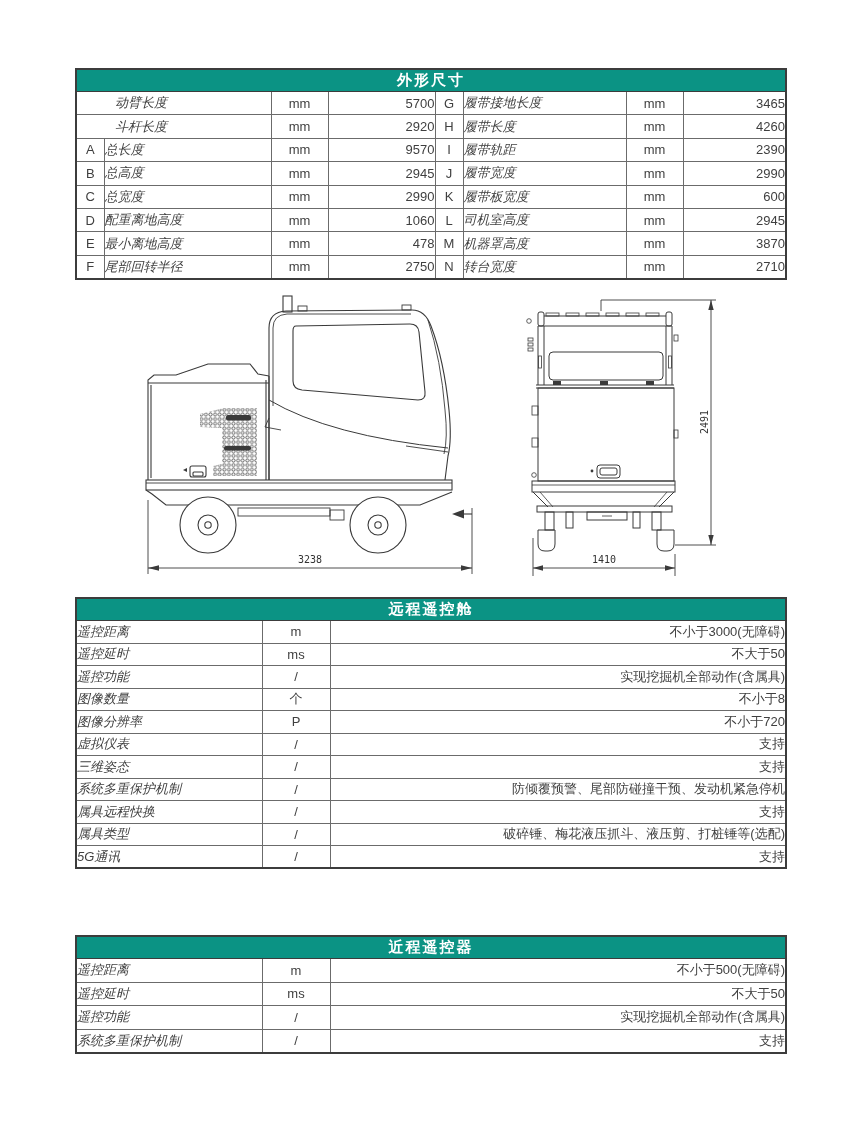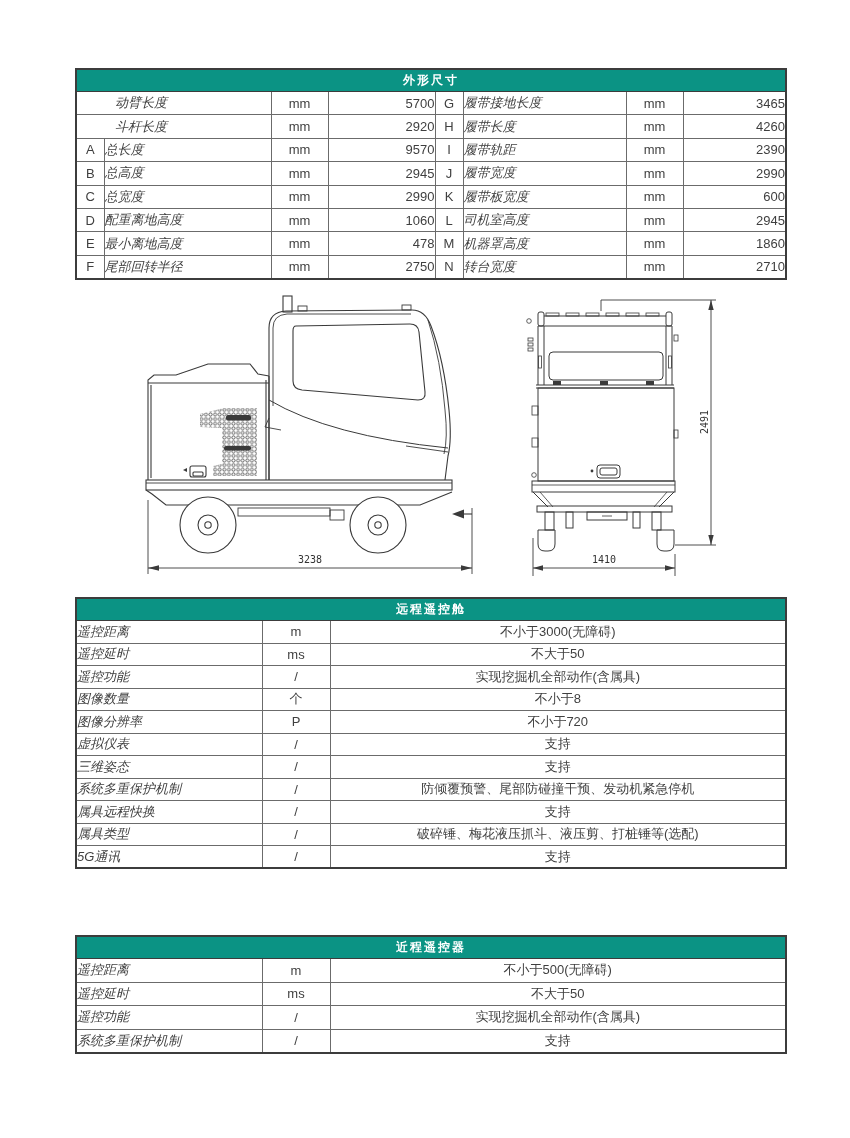--- a/index.html
+++ b/index.html
@@ -1,32 +1,32 @@
 <!DOCTYPE html>
 <html><head>
 <meta charset="utf-8">
 <style>
   html,body{margin:0;padding:0;}
   .page{position:relative;width:850px;height:1138px;background:#ffffff;overflow:hidden;
         font-family:"Liberation Sans","DejaVu Sans",sans-serif;color:#3f3f3f;}
   table.spec{position:absolute;left:75px;width:710px;border-collapse:collapse;table-layout:fixed;
              border:2px solid #3c3c3c;background:#fff;}
-  table.spec th.ttl{background:#0b9384;color:#ffffff;font-size:12px;font-weight:bold;
+  table.spec th.ttl{background:#0b9384;color:#ffffff;font-size:15px;font-weight:bold;
                     letter-spacing:2px;height:21px;border:1px solid #3c3c3c;padding:0;text-align:center;}
   table.spec td{border:1px solid #6b6b6b;font-size:13px;padding:0 0 0 0;vertical-align:middle;
                 overflow:hidden;white-space:nowrap;}
   #t1 tr.r{height:23.4px;}
   #t2 tr.r{height:22.5px;}
   #t3 tr.r{height:23.6px;}
   td.k{text-align:center;}
   td.l{text-align:left;padding-left:10px;font-style:italic;}
   td.l.merged{padding-left:38px;}
   td.u{text-align:center;}
   td.v{text-align:right;}
-  td.val{text-align:center;padding-left:14px;}
+  td.val{text-align:right;padding-left:14px;}
   #t1{top:68px;}
   #t2{top:597px;}
   #t3{top:935px;}
   .drawing{position:absolute;}
   #side-view{left:130px;top:288px;}
   #rear-view{left:500px;top:288px;}
   svg text{font-family:"DejaVu Sans Mono","Liberation Mono",monospace;font-size:10px;fill:#333;}
 </style>
 </head>
 <body>
@@ -109,21 +109,21 @@
         <td class="v">2945</td>
       </tr>
       <tr class="r">
         <td class="k">E</td>
         <td class="l">最小离地高度</td>
         <td class="u">mm</td>
         <td class="v">478</td>
         <td class="k">M</td>
         <td class="l">机器罩高度</td>
         <td class="u">mm</td>
-        <td class="v">1860</td>
+        <td class="v">3870</td>
       </tr>
       <tr class="r">
         <td class="k">F</td>
         <td class="l">尾部回转半径</td>
         <td class="u">mm</td>
         <td class="v">2750</td>
         <td class="k">N</td>
         <td class="l">转台宽度</td>
         <td class="u">mm</td>
         <td class="v">2710</td>

